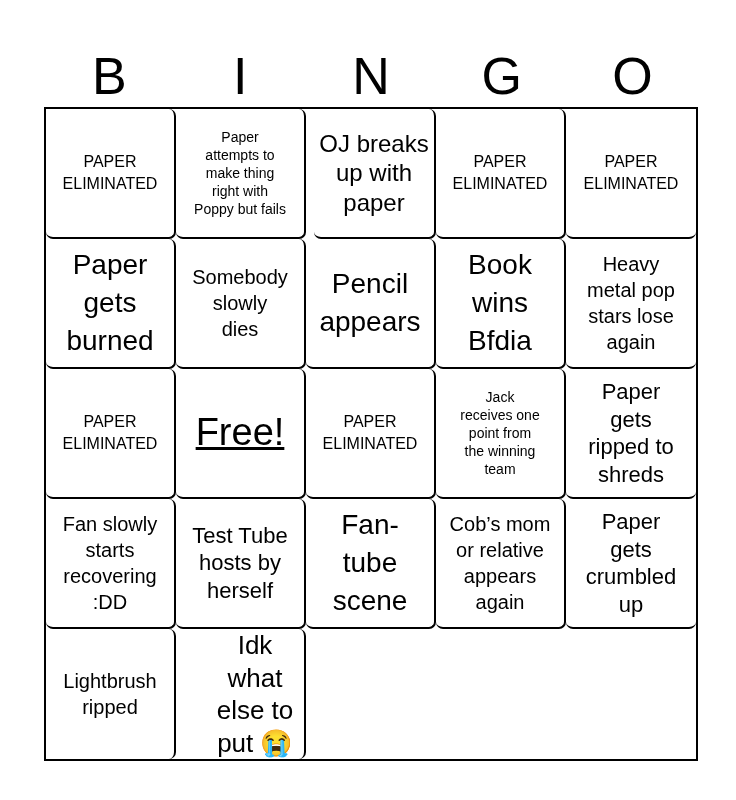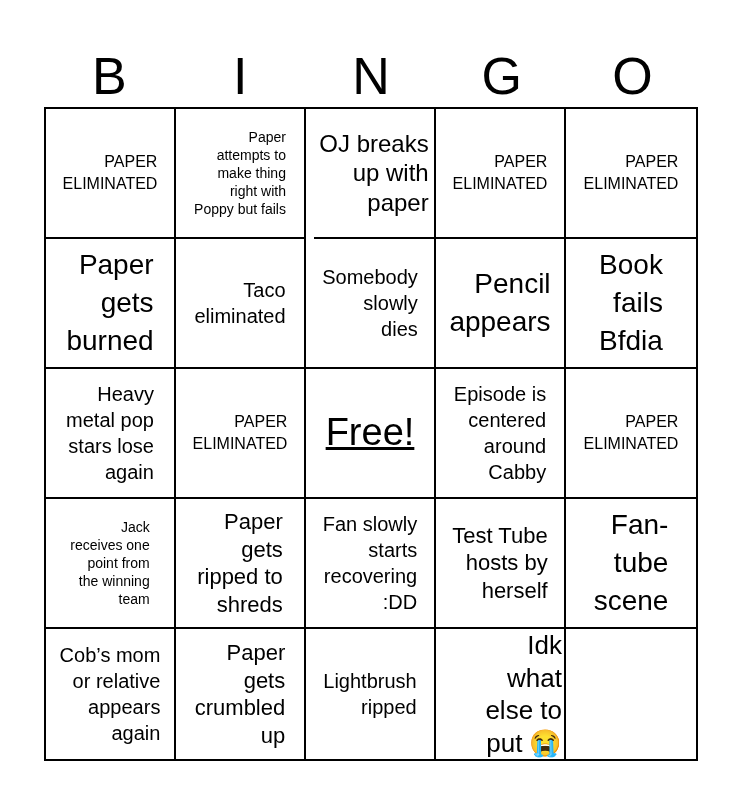--- a/index.html
+++ b/index.html
@@ -35,26 +35,27 @@
     grid-template-columns: repeat(5, 130px);
     grid-auto-rows: 130px;
     background: #ffffff;
   }
   .cell {
     border-right: 2px solid #000000;
     border-bottom: 2px solid #000000;
     display: flex;
     align-items: center;
     justify-content: center;
-    text-align: right;
+    text-align: center;
     white-space: pre-line;
     line-height: 1.3;
     padding: 2px;
     overflow: hidden;
     cursor: pointer;
+    border-radius: 7px;
   }
   .cell:nth-child(5n) { border-right: none; }
   .cell:nth-child(n+21) { border-bottom: none; }
   .s14 { font-size: 14px; }
   .s16 { font-size: 16px; line-height: 1.35; }
   .s20 { font-size: 20px; }
   .s22 { font-size: 22px; line-height: 1.25; }
   .s24 { font-size: 24px; line-height: 1.22; margin-left: 8px; }
   .s26 { font-size: 26px; line-height: 1.25; padding-left: 32px; }
   .s28 { font-size: 28px; line-height: 1.35; }
@@ -83,42 +84,36 @@
 up with
 paper</div>
   <div class="cell s16">PAPER
 ELIMINATED</div>
   <div class="cell s16">PAPER
 ELIMINATED</div>
 
   <div class="cell s28">Paper
 gets
 burned</div>
-  <div class="cell s20">Taco
-eliminated</div>
   <div class="cell s20">Somebody
 slowly
 dies</div>
   <div class="cell s28">Pencil
 appears</div>
   <div class="cell s28">Book
-fails
+wins
 Bfdia</div>
 
   <div class="cell s20">Heavy
 metal pop
 stars lose
 again</div>
   <div class="cell s16">PAPER
 ELIMINATED</div>
   <div class="cell s38">Free!</div>
-  <div class="cell s20">Episode is
-centered
-around
-Cabby</div>
   <div class="cell s16">PAPER
 ELIMINATED</div>
 
   <div class="cell s14">Jack
 receives one
 point from
 the winning
 team</div>
   <div class="cell s22">Paper
 gets

